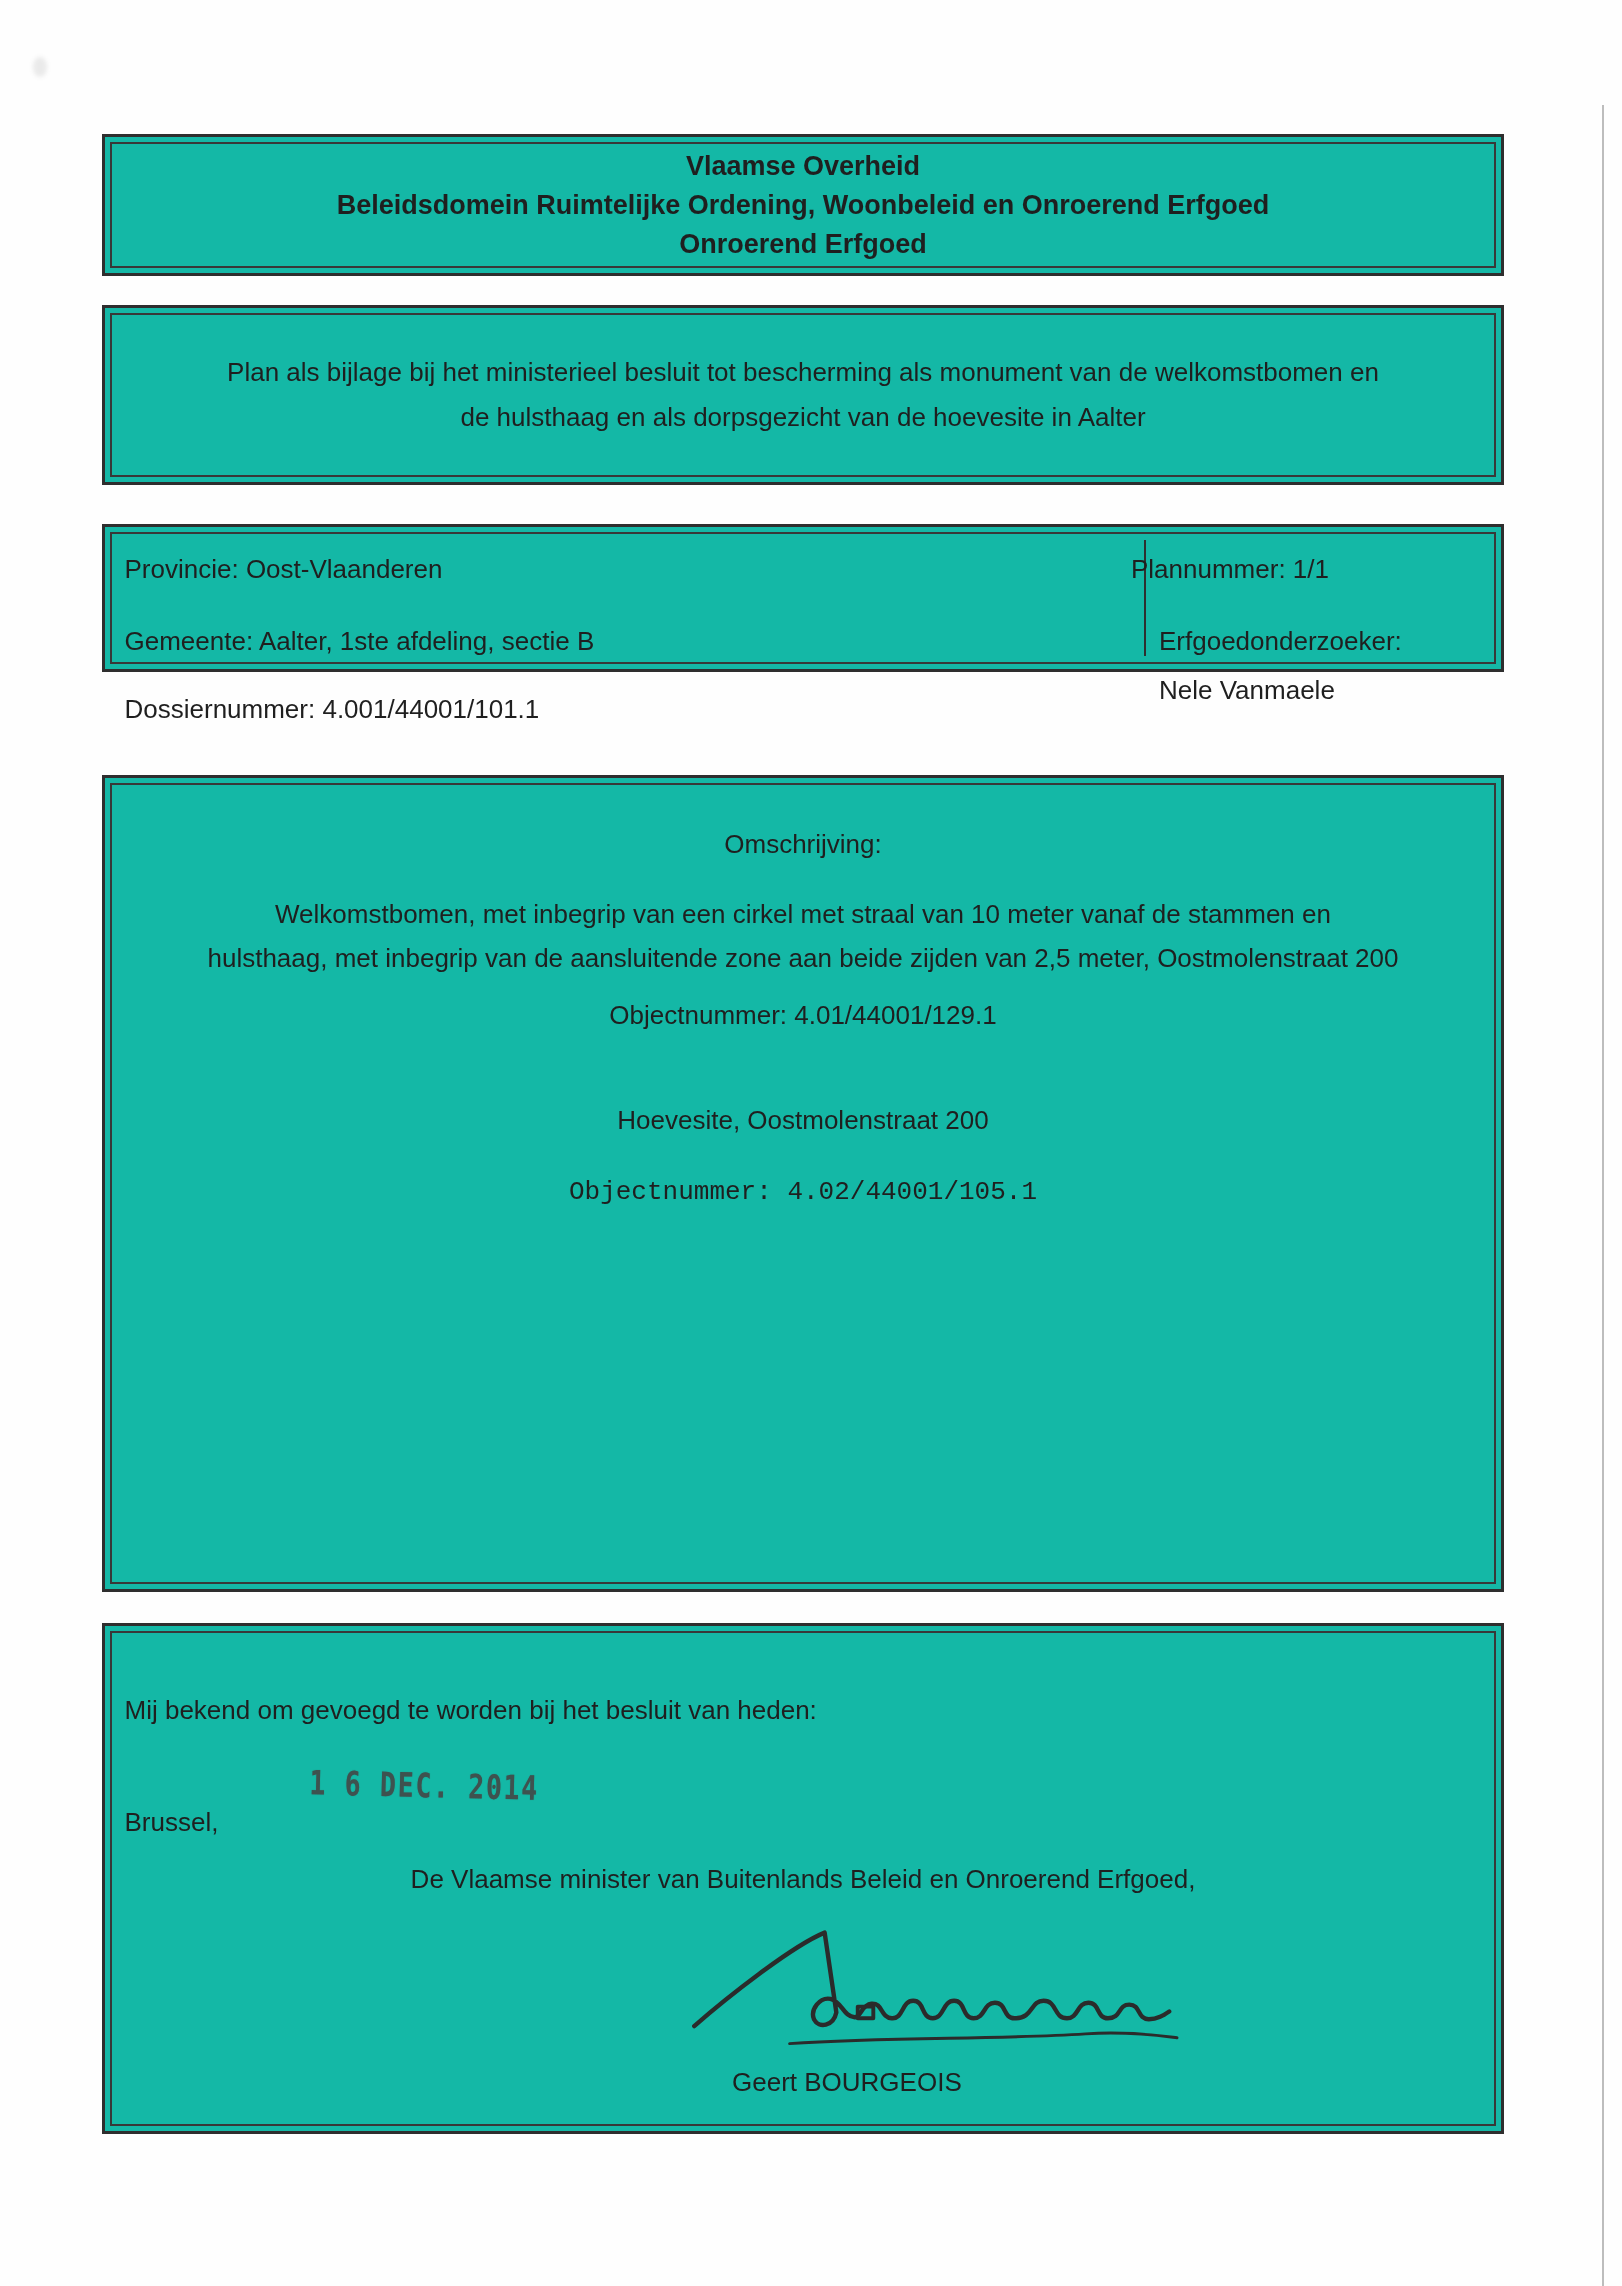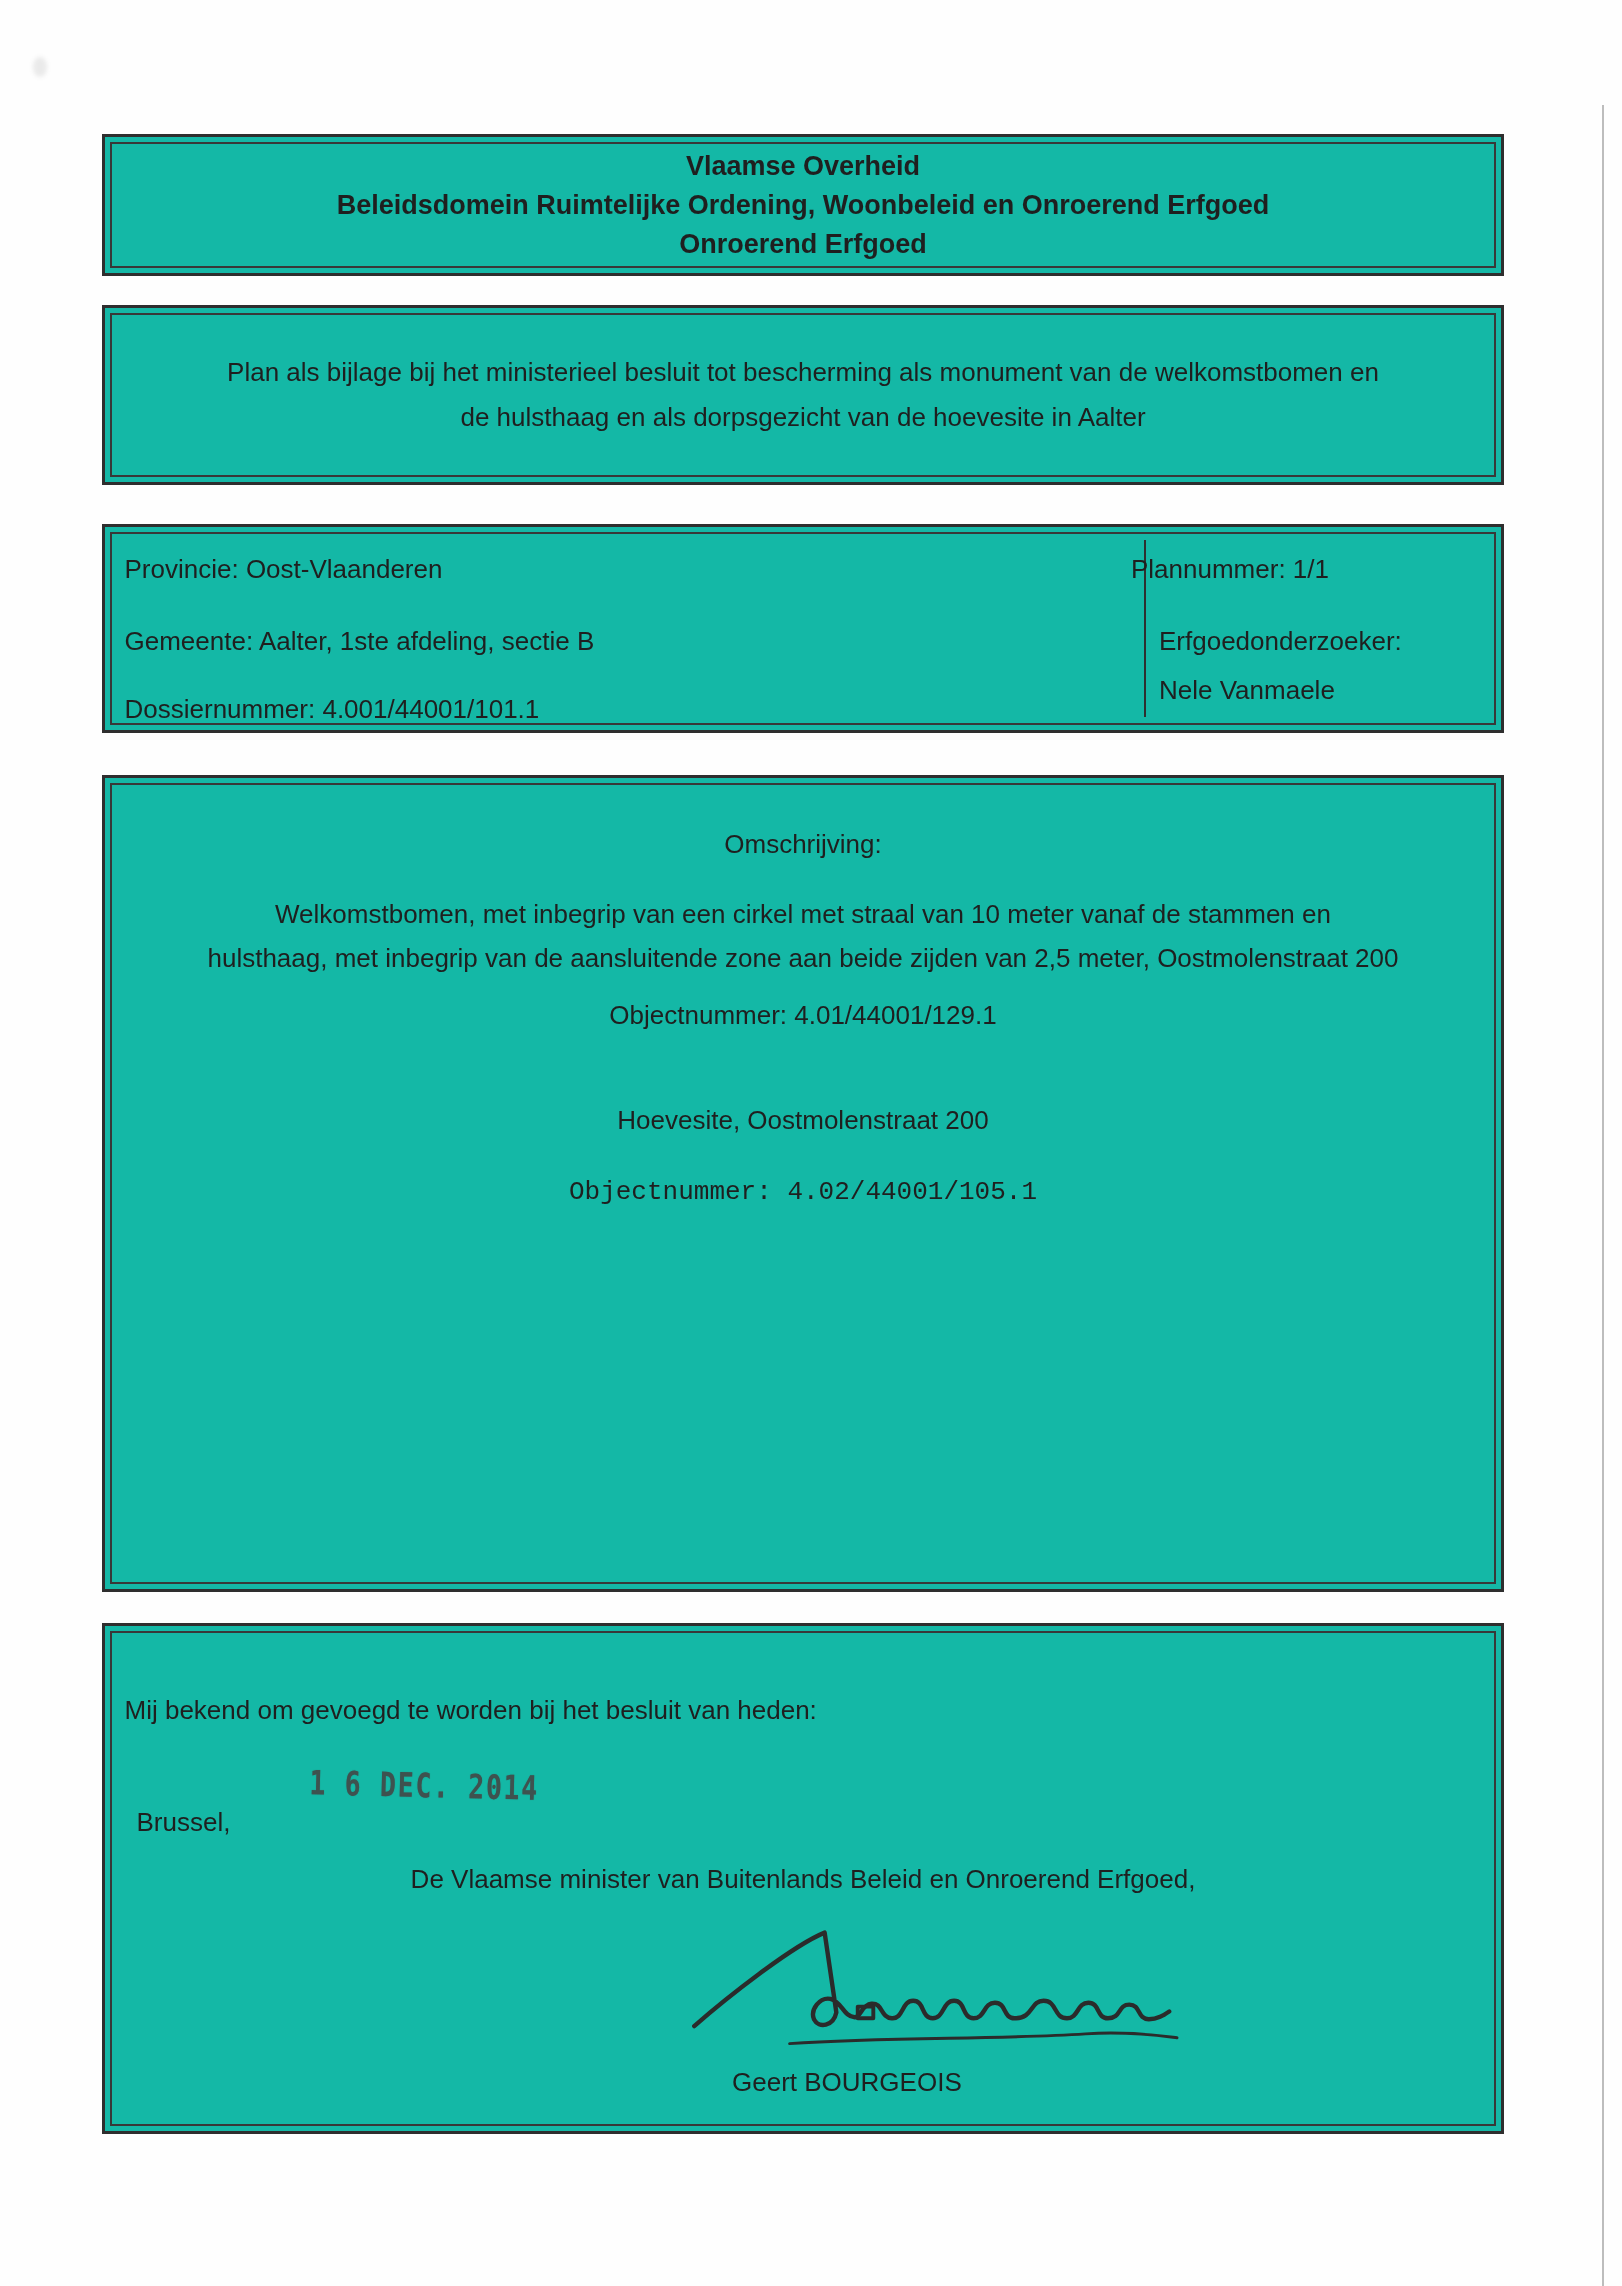--- a/index.html
+++ b/index.html
@@ -80,21 +80,21 @@
   </div>
 
   <div class="dbox" style="left:102px;top:305px;width:1402px;height:180px;">
     <div class="inner"></div>
     <div class="flexcenter">
       <div class="titletext">Plan als bijlage bij het ministerieel besluit tot bescherming als monument van de welkomstbomen en</div>
       <div class="titletext">de hulsthaag en als dorpsgezicht van de hoevesite in Aalter</div>
     </div>
   </div>
 
-  <div class="dbox" style="left:102px;top:524px;width:1402px;height:209px;">
+  <div class="dbox" style="left:102px;top:524px;width:1402px;height:148px;">
     <div class="inner"></div>
     <div class="divider" style="left:1039px;"></div>
     <div class="txt" style="left:19.5px;top:27px;">Provincie: Oost-Vlaanderen</div>
     <div class="txt" style="left:19.5px;top:99px;">Gemeente: Aalter, 1ste afdeling, sectie B</div>
     <div class="txt" style="left:19.5px;top:167px;">Dossiernummer: 4.001/44001/101.1</div>
     <div class="txt" style="left:1026px;top:27px;">Plannummer: 1/1</div>
     <div class="txt" style="left:1054px;top:99px;">Erfgoedonderzoeker:</div>
     <div class="txt" style="left:1054px;top:148px;">Nele Vanmaele</div>
   </div>
 
@@ -105,21 +105,21 @@
     <div class="txt center" style="top:158px;line-height:44px;">hulsthaag, met inbegrip van de aansluitende zone aan beide zijden van 2,5 meter, Oostmolenstraat 200</div>
     <div class="txt center" style="top:222px;">Objectnummer: 4.01/44001/129.1</div>
     <div class="txt center" style="top:327px;">Hoevesite, Oostmolenstraat 200</div>
     <div class="txt center" style="top:399px;font-family:Liberation Mono, monospace;">Objectnummer: 4.02/44001/105.1</div>
   </div>
 
   <div class="dbox" style="left:102px;top:1623px;width:1402px;height:511px;">
     <div class="inner"></div>
     <div class="txt" style="left:19.5px;top:69px;">Mij bekend om gevoegd te worden bij het besluit van heden:</div>
     <div class="stamp" style="left:205px;top:137px;">1 6 DEC. 2014</div>
-    <div class="txt" style="left:19.5px;top:181px;margin-left:12px;">Brussel,</div>
+    <div class="txt" style="left:19.5px;top:181px;">Brussel,</div>
     <div class="txt center" style="top:238px;">De Vlaamse minister van Buitenlands Beleid en Onroerend Erfgoed,</div>
 
     <svg class="sig" style="left:571px;top:293px;" width="527" height="146" viewBox="0 0 540 150">
       <g fill="none" stroke="#2b2b2b" stroke-width="4.5" stroke-linecap="round" stroke-linejoin="round">
         <path d="M18,110 C50,82 118,28 152,14 L164,96
                  C161,110 146,113 141,103 C137,93 147,80 158,82 C170,85 171,100 183,101
                  C189,101 190,88 200,87 C212,86 209,101 221,102
                  C233,103 231,84 243,84 C255,84 251,102 263,102
                  C275,102 273,84 285,84 C297,84 293,102 305,102
                  C317,102 315,86 327,86 C339,86 335,102 347,102

